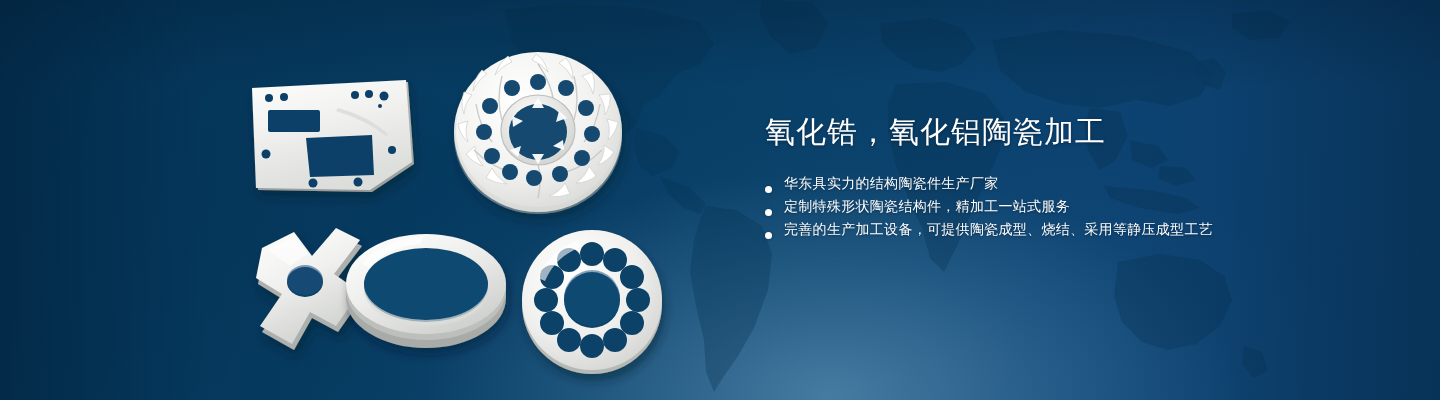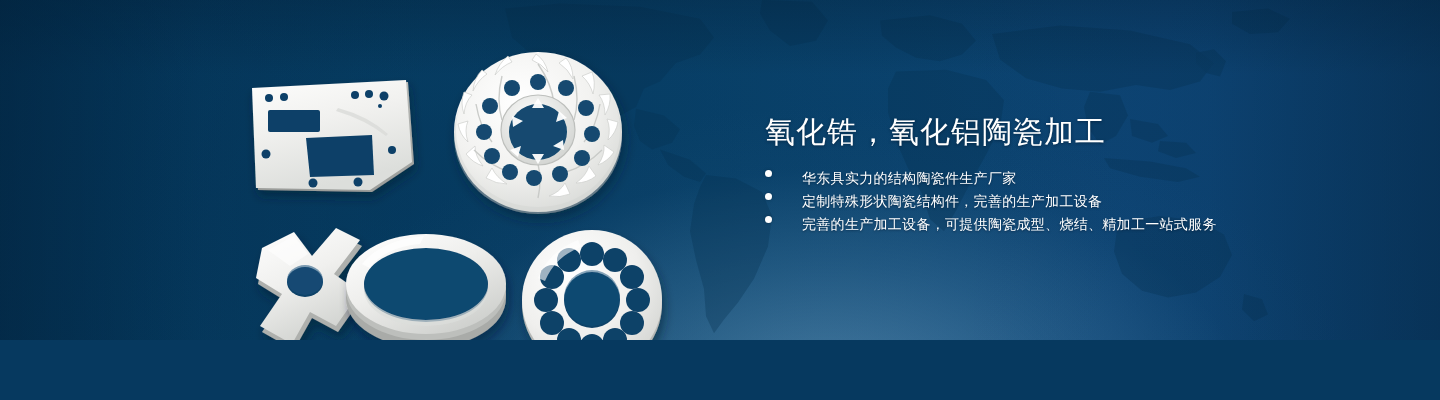--- a/index.html
+++ b/index.html
@@ -5,21 +5,21 @@
 <style>
   * { margin:0; padding:0; box-sizing:border-box; }
   html, body {
     width:1440px; height:400px;
     overflow:hidden;
     background:#06395f;
     font-family:"Liberation Sans","DejaVu Sans",sans-serif;
   }
   .banner {
     position:relative;
-    width:1440px; height:340px;
+    width:1440px; height:400px;
     overflow:hidden;
     background:
       radial-gradient(ellipse 620px 340px at 830px 395px, rgba(120,170,205,0.55) 0%, rgba(90,145,185,0.30) 38%, rgba(40,95,140,0.08) 66%, rgba(0,0,0,0) 85%),
       radial-gradient(ellipse 900px 620px at 400px 200px, rgba(4,50,86,0.55) 0%, rgba(4,50,86,0.20) 55%, rgba(0,0,0,0) 80%),
       linear-gradient(100deg, #04375d 0%, #074268 26%, #0a456f 52%, #0d4474 78%, #0c3f6d 100%);
   }
 
   
   .worldmap {
     position:absolute; inset:0;
@@ -53,22 +53,22 @@
 
   .headline {
     position:absolute; left:0; top:112px;
     font-size:30px; font-weight:400; letter-spacing:1px;
     color:#ffffff; white-space:nowrap;
     text-shadow:0 1px 3px rgba(0,20,40,0.55);
   }
 
   .bullets { position:absolute; left:0; top:170px; }
   .bullet-row {
-    display:flex; align-items:flex-start;
-    height:23px; margin-bottom:0px;gap:18px;
+    display:flex; align-items:flex-end;
+    height:23px; margin-bottom:0px;
   }
   .bullet-dot {
     width:7px; height:7px; border-radius:50%;
     background:#ffffff; flex:0 0 auto;
     margin-right:12px;
     box-shadow:0 0 3px rgba(0,25,45,0.4);
   }
   .bullet-text {
     font-size:14px; font-weight:400; color:#ffffff;
     white-space:nowrap; letter-spacing:0.3px;
@@ -341,24 +341,24 @@
     <div class="bullets">
 
       <div class="bullet-row">
         <span class="bullet-dot"></span>
         <span class="bullet-text">华东具实力的结构陶瓷件生产厂家</span>
       </div>
 
 
       <div class="bullet-row">
         <span class="bullet-dot"></span>
-        <span class="bullet-text">定制特殊形状陶瓷结构件，完善的生产加工设备</span>
+        <span class="bullet-text">定制特殊形状陶瓷结构件，精加工一站式服务</span>
       </div>
 
       <div class="bullet-row">
         <span class="bullet-dot"></span>
-        <span class="bullet-text">完善的生产加工设备，可提供陶瓷成型、烧结、精加工一站式服务</span>
+        <span class="bullet-text">完善的生产加工设备，可提供陶瓷成型、烧结、采用等静压成型工艺</span>
       </div>
 
     </div>
   </div>
 
 </div>
 
 </body></html>

